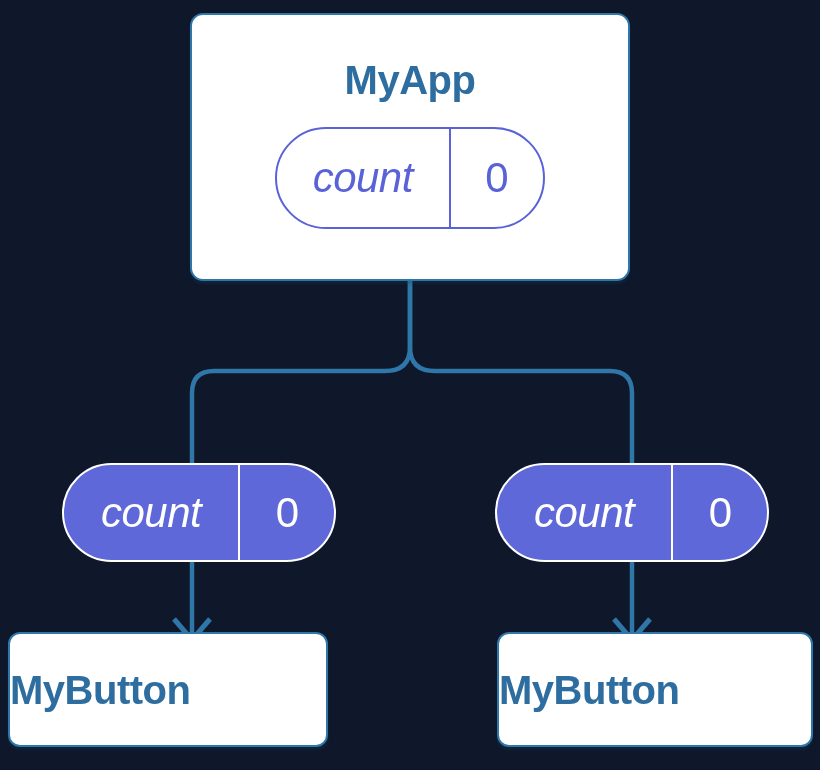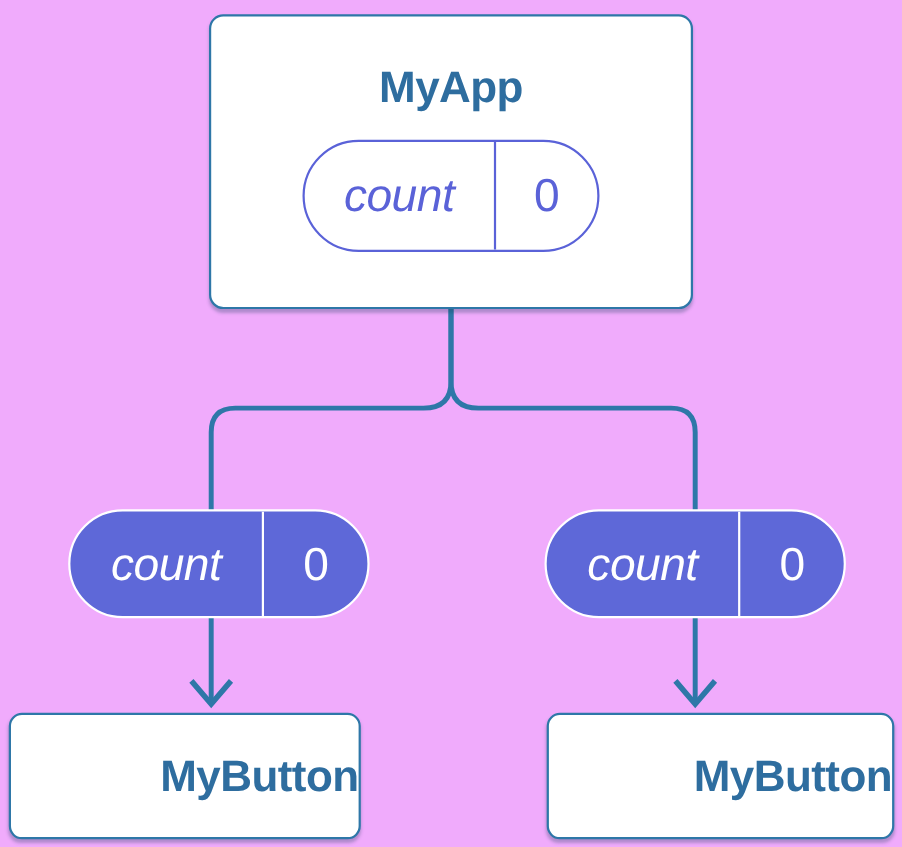--- a/index.html
+++ b/index.html
@@ -4,21 +4,21 @@
 <style>
   html, body {
     margin: 0;
     padding: 0;
     background: #4c6873;
   }
   .canvas {
     position: relative;
     width: 820px;
     height: 770px;
-    background: #f0abfc;
+    background: #0f172a;
     overflow: hidden;
     font-family: "Liberation Sans", sans-serif;
   }
   .connectors {
     position: absolute;
     left: 0;
     top: 0;
     width: 820px;
     height: 770px;
   }
@@ -99,26 +99,26 @@
     color: #ffffff;
     font-size: 42px;
     letter-spacing: -0.5px;
   }
   .solid-pill .pill-key-cell {
     border-right: 2.5px solid #ffffff;
   }
   .solid-pill.pos-left  { left: 62px; }
   .solid-pill.pos-right { left: 495px; }
   .leaf-card {
-    top: 648px;
+    top: 632px;
     height: 115px;
     border-radius: 12px;
     display: flex;
     align-items: center;
-    justify-content: flex-end;
+    justify-content: flex-start;
   }
   .leaf-card .card-title {
     margin-top: 0;
   }
   .leaf-card.pos-left  { left: 8px;   width: 320px; }
   .leaf-card.pos-right { left: 497px; width: 316px; }
 </style>
 </head>
 <body>
 

